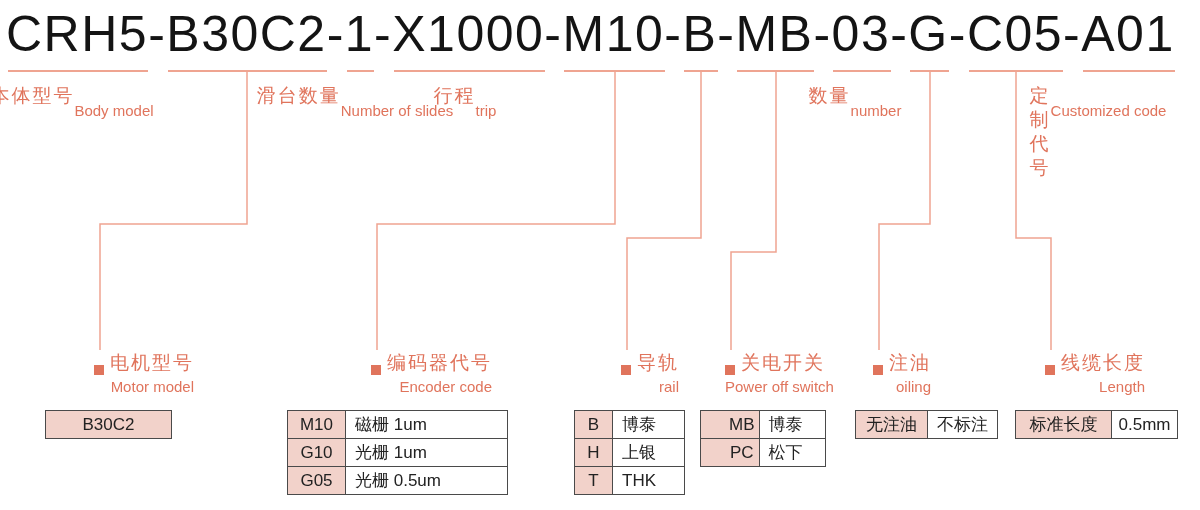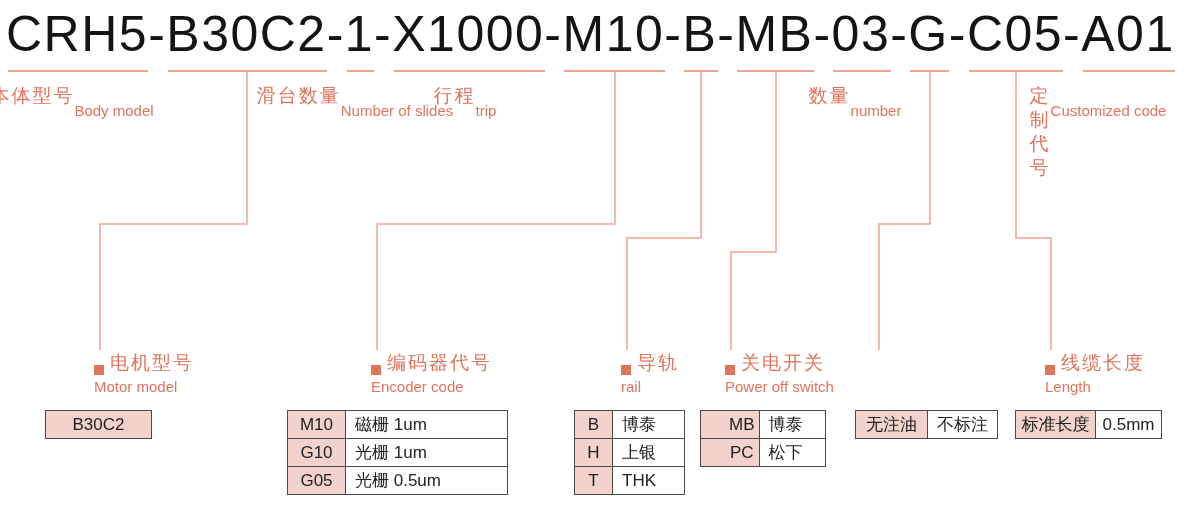--- a/index.html
+++ b/index.html
@@ -19,36 +19,36 @@
                display:inline-flex; flex-direction:row; text-align:center;
                color:var(--accent,#e0745c); }
   .top-label .zh { font-size:19px; letter-spacing:2px; line-height:24px; }
   .top-label .en { font-size:15px; margin-top:18px; white-space:nowrap; }
 
   .bot-label { position:absolute; top:351px; display:inline-flex; flex-direction:column;
                color:var(--accent,#e0745c); }
   .bot-label .zh-row { display:flex; align-items:flex-end; gap:6px; font-size:19px;
                        letter-spacing:2px; line-height:24px; white-space:nowrap; }
   .bullet { width:10px; height:10px; background:var(--accent,#e0745c); flex:0 0 auto; }
-  .bot-label .en { font-size:15px; margin-top:3px; text-align:left; white-space:nowrap; }
+  .bot-label .en { font-size:15px; margin-top:3px; text-align:right; white-space:nowrap; }
 
   table.tbl { position:absolute; top:410px; border-collapse:collapse; table-layout:fixed;
               font-size:17px; color:#222; }
   .tbl td { border:1px solid var(--border,#4a4a4a); height:28px; text-align:center;
             padding:0 4px; white-space:nowrap; overflow:hidden; }
   .tbl td.code { background:var(--cell-bg,#f2d2ca); }
   .tbl td.val { text-align:left; padding-left:9px; }
   .tbl td.val.c { text-align:center; padding-left:4px; }
 
-  .t-motor  td.code { width:106px; }
+  .t-motor  td.code { width:126px; }
   .t-encoder td.code { width:58px;margin-left:24px; }  .t-encoder td.val { width:162px; }
   .t-rail   td.code { width:38px; }   .t-rail td.val { width:72px; }
   .t-power  td.code { width:46px;padding-left:28px; }   .t-power td.val { width:66px; }
   .t-oil    td.code { width:72px; }   .t-oil td.val { width:70px;margin-left:28px; }
-  .t-length td.code { width:80px; }   .t-length td.val { width:66px; }
+  .t-length td.code { width:96px; }   .t-length td.val { width:66px; }
 </style>
 </head>
 <body>
 
 <div class="canvas">
 
   <div class="title">CRH5-B30C2-1-X1000-M10-B-MB-03-G-C05-A01</div>
 
   <svg class="lines" width="1200" height="510">
     <g>
@@ -116,20 +116,27 @@
       </div>
     <div class="en">rail</div>
   </div>
   <div class="bot-label" style="left:725px">
     <div class="zh-row">
         <span class="bullet"></span>
         <span>关电开关</span>
       </div>
     <div class="en">Power off switch</div>
   </div>
+  <div class="bot-label" style="left:873px">
+    <div class="zh-row">
+        <span class="bullet"></span>
+        <span>注油</span>
+      </div>
+    <div class="en">oiling</div>
+  </div>
   <div class="bot-label" style="left:1045px">
     <div class="zh-row">
         <span class="bullet"></span>
         <span>线缆长度</span>
       </div>
     <div class="en">Length</div>
   </div>
 
   <table class="tbl t-motor" style="left:45px">
     <tbody>

